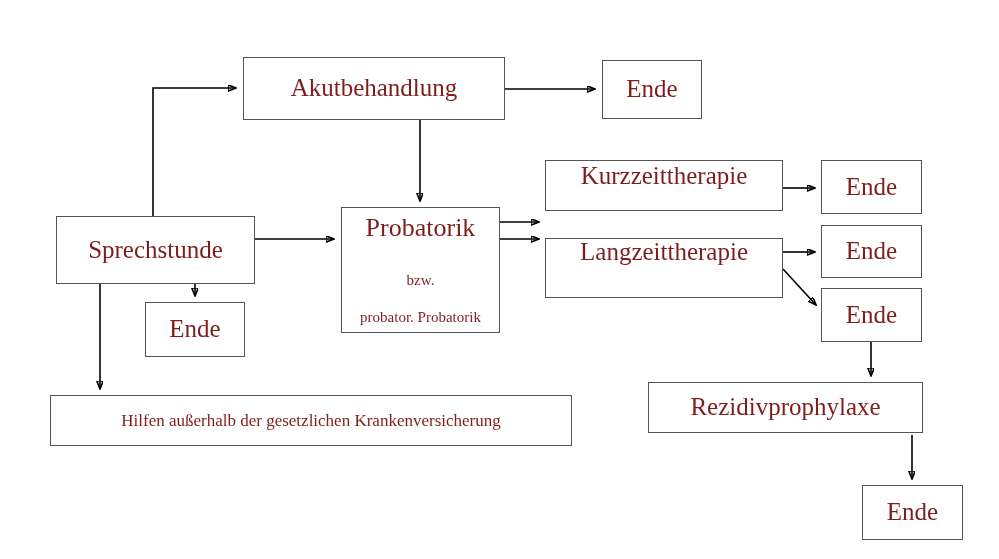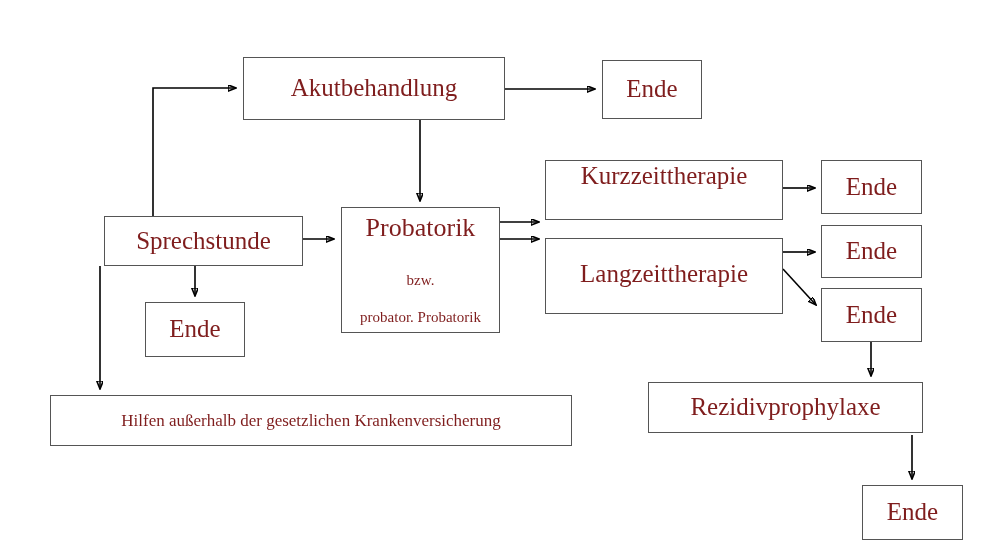--- a/index.html
+++ b/index.html
@@ -99,43 +99,43 @@
   </svg>
 
   <div class="node" style="left:243px; top:57px; width:262px; height:63px;">
     <span class="label-main sz-md">Akutbehandlung</span>
   </div>
 
   <div class="node" style="left:602px; top:60px; width:100px; height:59px;">
     <span class="label-main sz-md">Ende</span>
   </div>
 
-  <div class="node" style="left:56px; top:216px; width:199px; height:50px;margin-left:48px;">
+  <div class="node" style="left:56px; top:216px; width:199px; height:68px;">
     <span class="label-main sz-md">Sprechstunde</span>
   </div>
 
   <div class="node probatorik" style="left:341px; top:207px; width:159px; height:126px;">
     <span class="label-main">Probatorik</span>
     <span class="label-sub">bzw.</span>
     <span class="label-sub">probator. Probatorik</span>
   </div>
 
   <div class="node" style="left:145px; top:302px; width:100px; height:55px;">
     <span class="label-main sz-md">Ende</span>
   </div>
 
   <div class="node hilfen" style="left:50px; top:395px; width:522px; height:51px;">
     <span class="label-main">Hilfen außerhalb der gesetzlichen Krankenversicherung</span>
   </div>
 
-  <div class="node" style="left:545px; top:160px; width:238px; height:60px; justify-content:flex-start; padding-top:2px;">
+  <div class="node" style="left:545px; top:160px; width:238px; height:51px; justify-content:flex-start; padding-top:2px;">
     <span class="label-main sz-md">Kurzzeittherapie</span>
   </div>
 
-  <div class="node" style="left:545px; top:238px; width:238px; height:76px; justify-content:center; padding-bottom:4px;">
+  <div class="node" style="left:545px; top:238px; width:238px; height:60px; justify-content:flex-start; padding-bottom:4px;">
     <span class="label-main sz-md">Langzeittherapie</span>
   </div>
 
   <div class="node" style="left:821px; top:160px; width:101px; height:54px;">
     <span class="label-main sz-md">Ende</span>
   </div>
 
   <div class="node" style="left:821px; top:225px; width:101px; height:53px;">
     <span class="label-main sz-md">Ende</span>
   </div>

